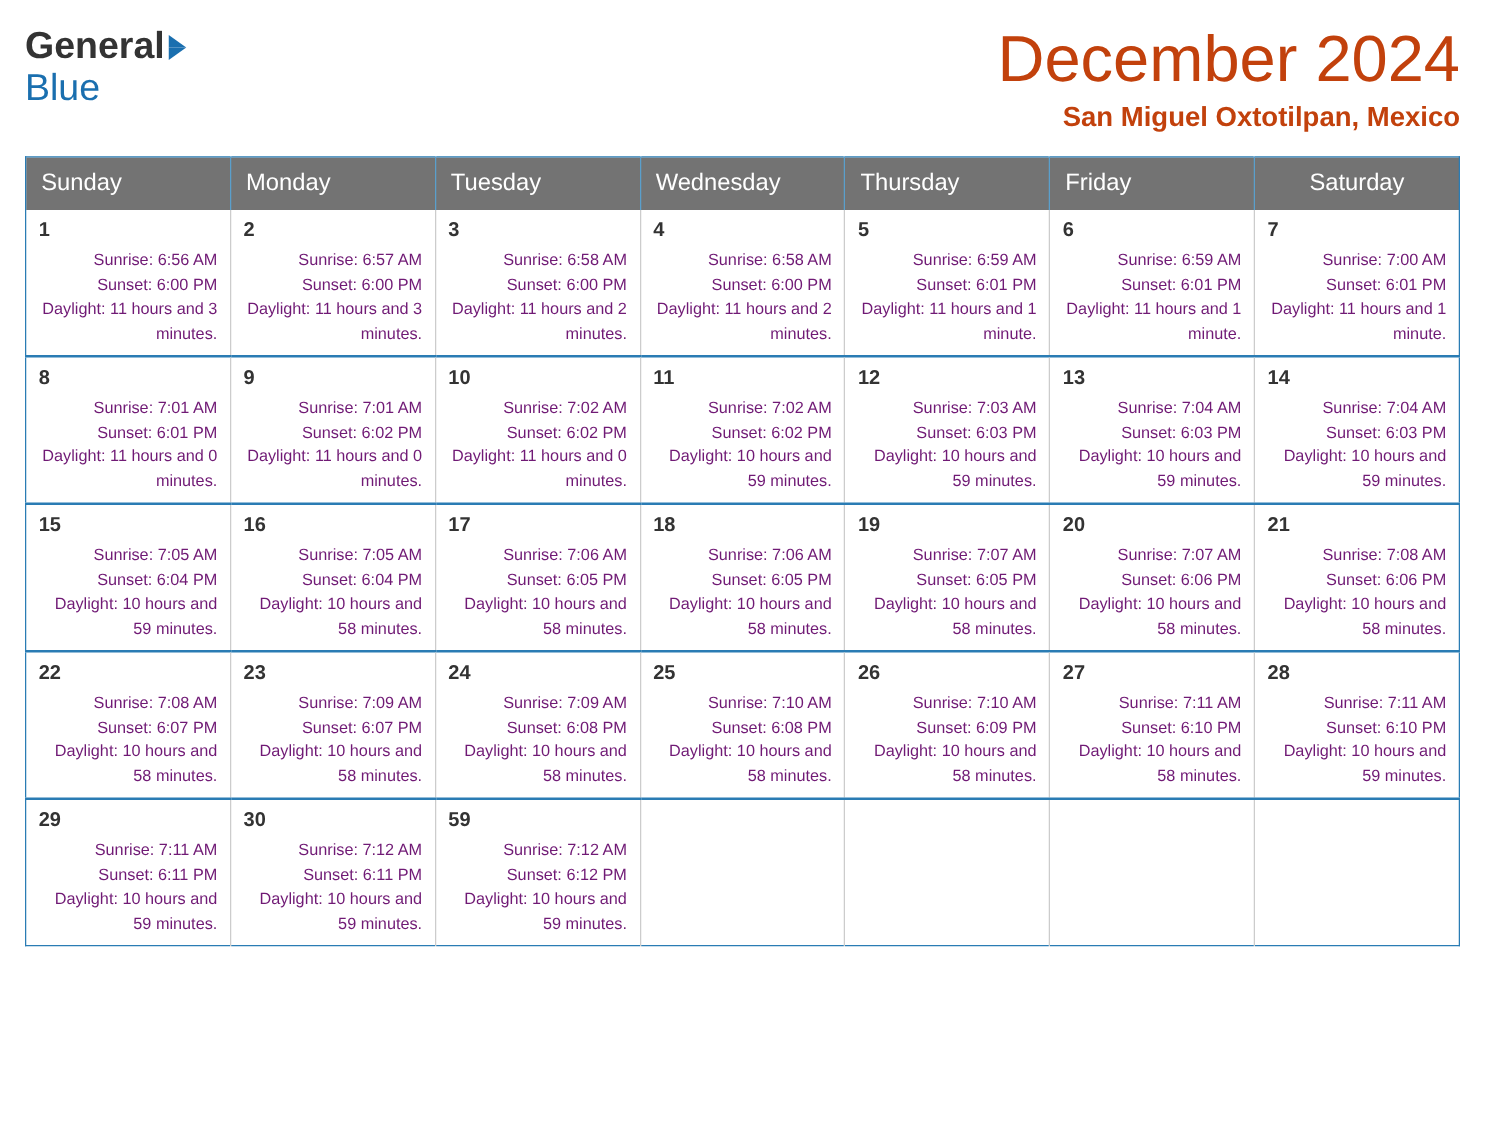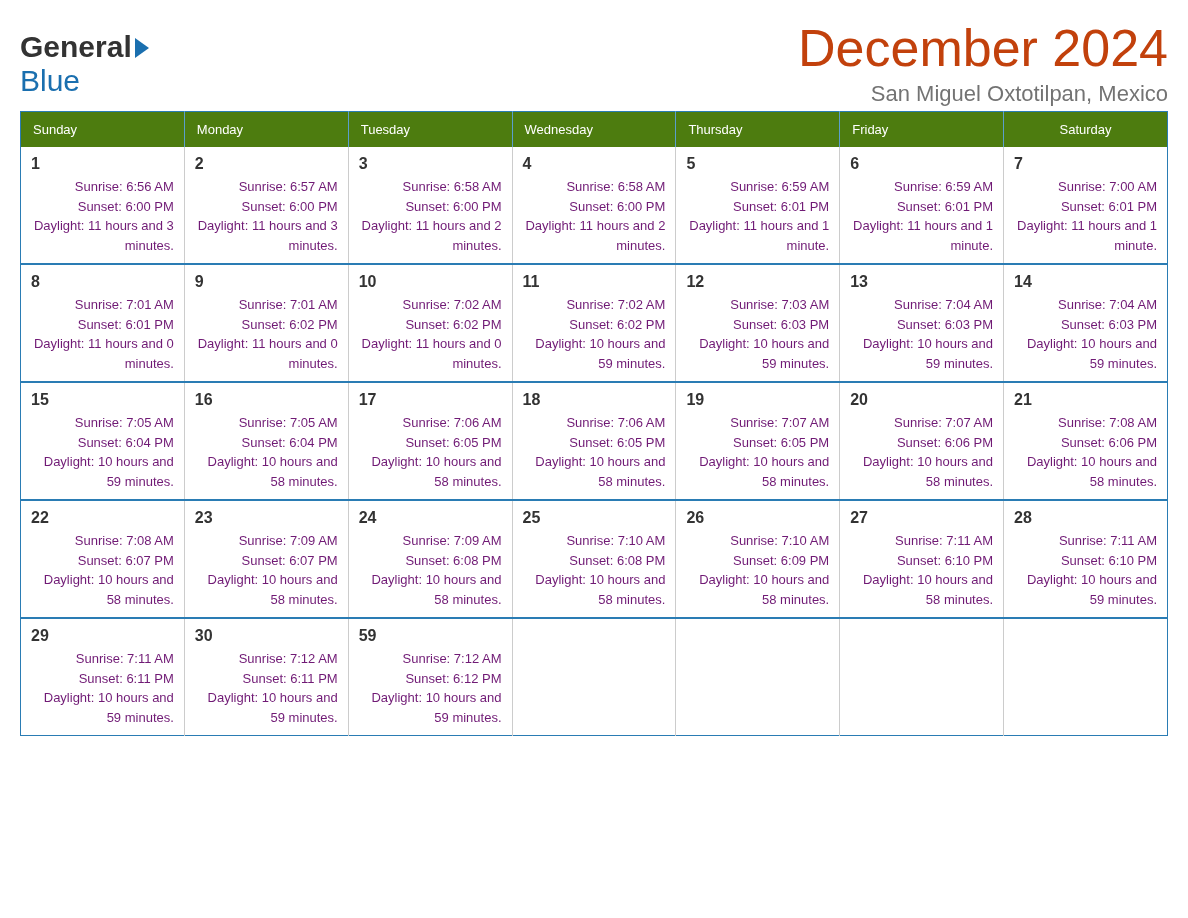--- a/index.html
+++ b/index.html
@@ -6,46 +6,47 @@
     body {
       font-family: Arial, sans-serif;
       background: #fff;
       padding: 20px;
       width: 1188px;
       min-height: 918px;
     }
     .header-area {
       display: flex;
       justify-content: space-between;
-      align-items: center;
-      margin-bottom: 4px;
+      align-items: flex-start;
+      margin-bottom: 18px;
     }
     .title-area {
       text-align: right;
     }
     .month-title {
       font-size: 52px;
       font-weight: normal;
       color: #c2410c;
       line-height: 1.1;
     }
     .location-title {
       font-size: 22px;
-      color: #737373;
+      color: #c2410c;
       margin-top: 4px;
+      font-weight: bold;
     }
     .calendar-table {
       width: 100%;
       border-collapse: collapse;
       border: 1px solid #2a7cb4;
     }
     .calendar-table th {
-      background-color: #4d7c0f;
+      background-color: #737373;
       color: #fff;
-      font-size: 13px;
+      font-size: 19px;
       font-weight: normal;
       padding: 10px 12px;
       text-align: left;
       border-right: 1px solid #5a9fcc;
     }
     .calendar-table th:last-child {
       border-right: none;
       text-align: center;
     }
     .calendar-table td {

